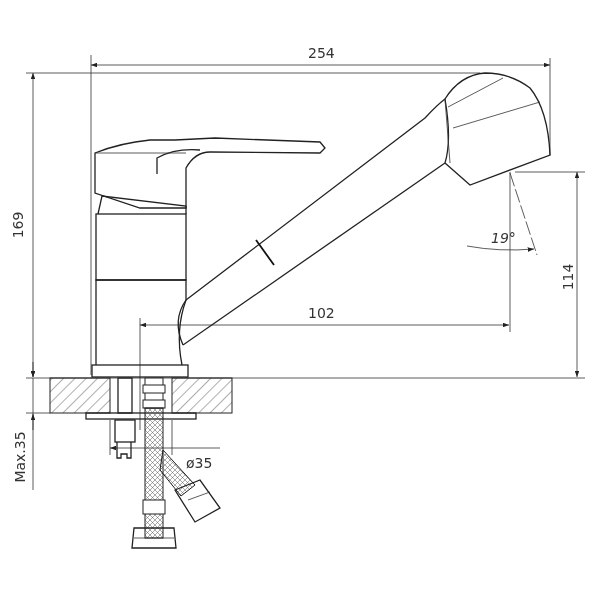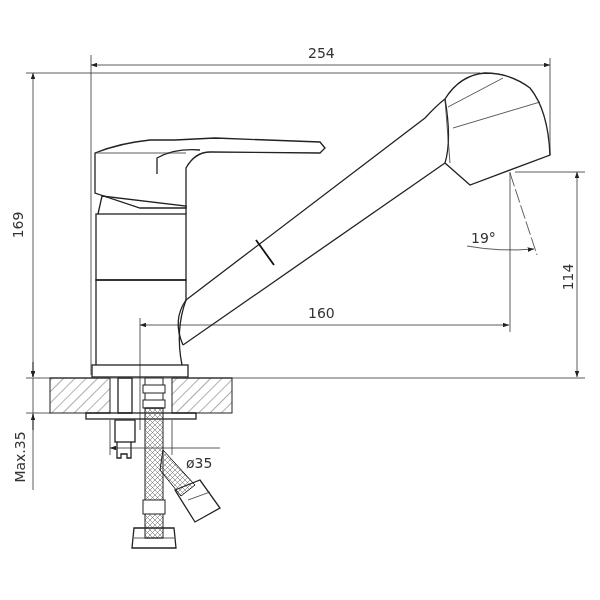--- a/index.html
+++ b/index.html
@@ -119,18 +119,18 @@
     <path class="ln" d="M134 528 L174 528 L176 548 L132 548 Z" fill="#fff"></path>
     <line class="thin" x1="134" y1="538" x2="174" y2="538"></line>
     <path d="M163 450 L195 485 L181 496 L160 470 Z" fill="url(#mesh)" stroke="#222"></path>
     <path class="ln" d="M175 490 L200 480 L220 508 L195 522 Z" fill="#fff"></path>
     <line class="thin" x1="188" y1="500" x2="210" y2="492"></line>
   </g>
 </svg>
 
 <span class="lbl" style="left:296px;top:46px;margin-left:12px;">254</span>
 <span class="lbl vert" style="left:5px;top:218px;">169</span>
-<span class="lbl" style="left:308px;top:306px;">160</span>
+<span class="lbl" style="left:308px;top:306px;">102</span>
 <span class="lbl vert" style="left:555px;top:270px;">114</span>
-<span class="lbl" style="left:471px;top:231px;">19°</span>
+<span class="lbl" style="left:491px;top:231px;font-style:italic;">19°</span>
 <span class="lbl" style="left:186px;top:456px;">ø35</span>
 <span class="lbl vert" style="left:-6px;top:450px;">Max.35</span>
 </div>
 
 </body></html>

